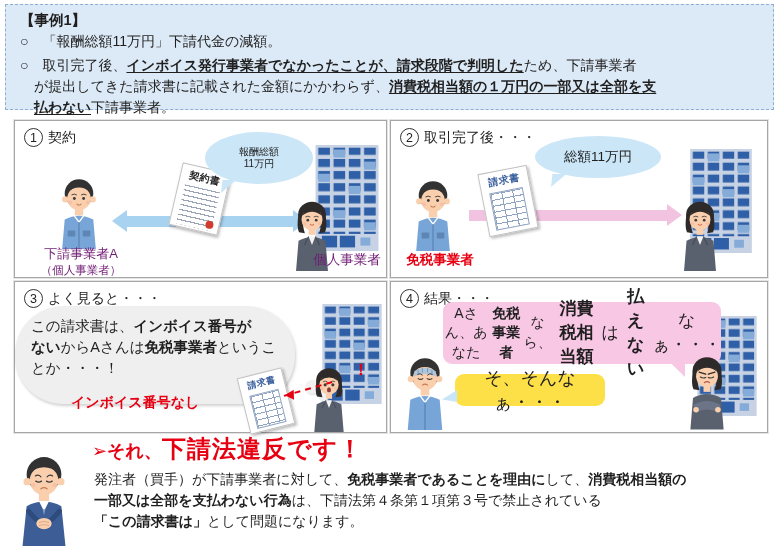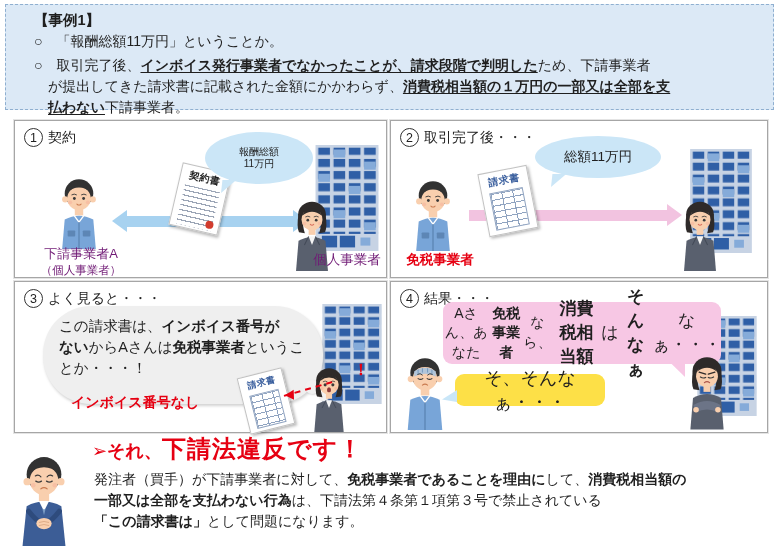--- a/index.html
+++ b/index.html
@@ -10,21 +10,21 @@
     --bubpink:#f7c7e4;
     --arrblue:#a7d2f0;
     --arrpink:#f2c3e0;
   }
   *{box-sizing:border-box;margin:0;padding:0}
   body{font-family:"Liberation Sans","DejaVu Sans",sans-serif;color:var(--ink);background:#fff}
   .stage{position:relative;width:780px;height:548px;background:#fff;overflow:hidden}
 
   
   .casebox{position:absolute;left:5px;top:4px;width:769px;height:106px;background:var(--boxbg);
-    border:1.6px dashed #8fafd0;padding:5px 28px 4px;line-height:1.48;font-size:14px}
+    border:1.6px dashed #8fafd0;padding:5px 14px 4px;line-height:1.48;font-size:14px}
   .casebox .cb-title{font-weight:bold;font-size:14.5px}
   .bullet{white-space:pre-line}
   .bullet2{margin-top:3px;padding-left:14px;text-indent:-14px}
   .rb{font-weight:bold}
   .ru{text-decoration:underline;text-underline-offset:2px}
   .rL{font-size:17px}
 
   
   .panel{position:absolute;background:#fff;border:1.6px solid #a6a6a6;box-shadow:0 0 0 1px #e4e4e4}
   .ptitle{position:absolute;left:9px;top:7px;display:flex;align-items:center;gap:5px;font-size:14px;color:#222}
@@ -208,21 +208,21 @@
       <ellipse cx="35" cy="70" rx="7.5" ry="5.5" fill="#f9cfae"></ellipse>
       <path d="M30 69 q5 -2 10 0 M30 72 q5 -2 10 0" stroke="#d8a37d" stroke-width=".8" fill="none"></path>
     </g>
   </defs>
 </svg>
 
 <div class="stage">
 
   <div class="casebox">
     <div class="cb-title">【事例1】</div>
-    <div class="bullet">○　「報酬総額11万円」ということか。</div>
+    <div class="bullet">○　「報酬総額11万円」下請代金の減額。</div>
     <div class="bullet bullet2"><span>○　取引完了後、</span><span class="rb ru">インボイス発行事業者でなかったことが、請求段階で判明した</span><span>ため、下請事業者
 が提出してきた請求書に記載された金額にかかわらず、</span><span class="rb ru">消費税相当額の１万円の一部又は全部を支
 払わない</span><span>下請事業者。</span></div>
   </div>
 
   <div class="panel" style="left:14px;top:120px;width:373px;height:158px">
     <div class="ptitle">
       <span class="cnum">1</span>
       <span>契約</span>
     </div>
@@ -274,21 +274,21 @@
   </div>
 
   <div class="panel" style="left:14px;top:281px;width:373px;height:152px">
     <div class="ptitle">
       <span class="cnum">3</span>
       <span>よく見ると・・・</span>
     </div>
     <svg class="ill" style="left:306px;top:22px" width="62" height="100" viewBox="0 0 70 118">
         <use href="#bldg"></use>
       </svg>
-    <div class="cloud" style="left:28px;top:24px;width:280px;height:98px"><span>この請求書は、</span><span class="rb">インボイス番号が
+    <div class="cloud" style="left:0;top:24px;width:280px;height:98px"><span>この請求書は、</span><span class="rb">インボイス番号が
 ない</span><span>からAさんは</span><span class="rb">免税事業者</span><span>ということか・・・！</span></div>
     <div class="tdot" style="left:290px;top:98px;width:14px;height:14px"></div>
     <div class="tdot" style="left:304px;top:110px;width:9px;height:9px"></div>
     <svg class="ill" style="left:288px;top:82px" width="52" height="68" viewBox="0 0 64 88">
         <use href="#surprisedwoman"></use>
       </svg>
     <span class="exclaim" style="left:338px;top:78px">！</span>
     <div class="doc" style="left:228px;top:90px;width:46px;height:58px;transform:rotate(-14deg)">
       <span class="doc-title" style="font-size:9px;color:#3a5f9e">請求書</span>
       <div class="doc-grid" style="width:30px;height:34px"></div>
@@ -299,21 +299,21 @@
 
   <div class="panel" style="left:390px;top:281px;width:378px;height:152px">
     <div class="ptitle">
       <span class="cnum">4</span>
       <span>結果・・・</span>
     </div>
     <svg class="ill" style="left:304px;top:34px" width="64" height="100" viewBox="0 0 70 118">
         <use href="#bldg"></use>
       </svg>
     <div class="bub-rect bub-pink" style="left:52px;top:20px;width:278px;height:62px"><span>Aさん、あなた</span><span class="rb">免税事業者</span><span>なら、
-</span><span class="rb rL">消費税相当額</span><span class="rL">は</span><span class="rb rL">そんなぁ</span><span class="rL">なぁ・・・</span></div>
+</span><span class="rb rL">消費税相当額</span><span class="rL">は</span><span class="rb rL">払えない</span><span class="rL">なぁ・・・</span></div>
     <div class="bub-rect bub-cyan" style="left:64px;top:92px;width:150px;height:32px">そ、そんなぁ・・・</div>
     <svg class="ill" style="left:6px;top:72px" width="56" height="76" viewBox="0 0 64 88">
         <use href="#sadworker"></use>
       </svg>
     <svg class="ill" style="left:288px;top:70px" width="56" height="78" viewBox="0 0 64 88">
         <use href="#angrywoman"></use>
       </svg>
   </div>
 
   <svg class="ill" style="left:8px;top:452px" width="72" height="94" viewBox="0 0 70 92">

